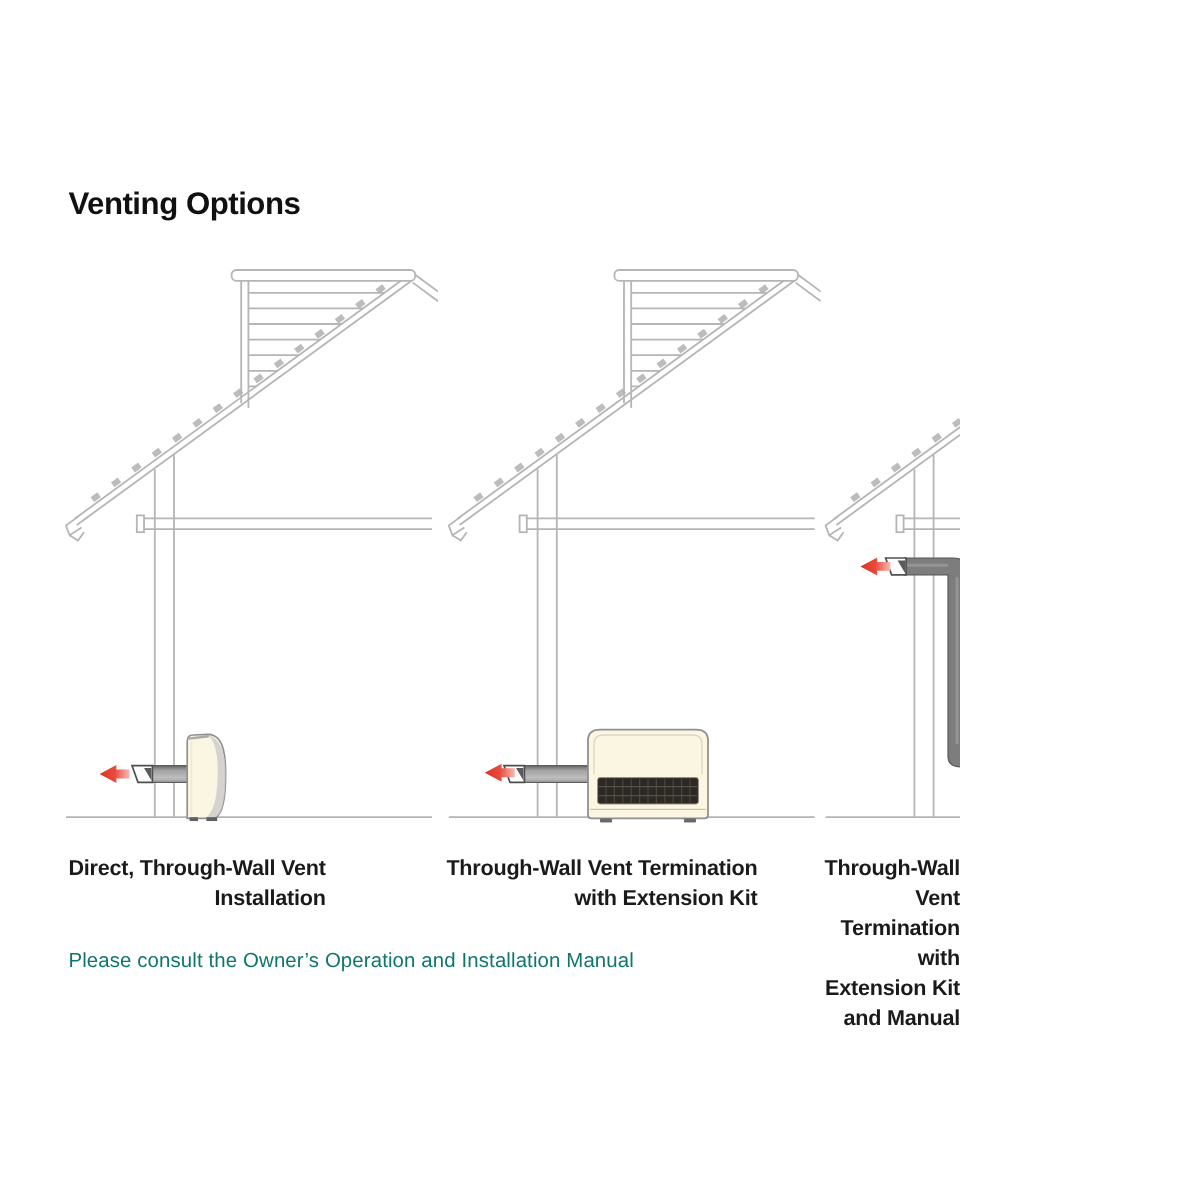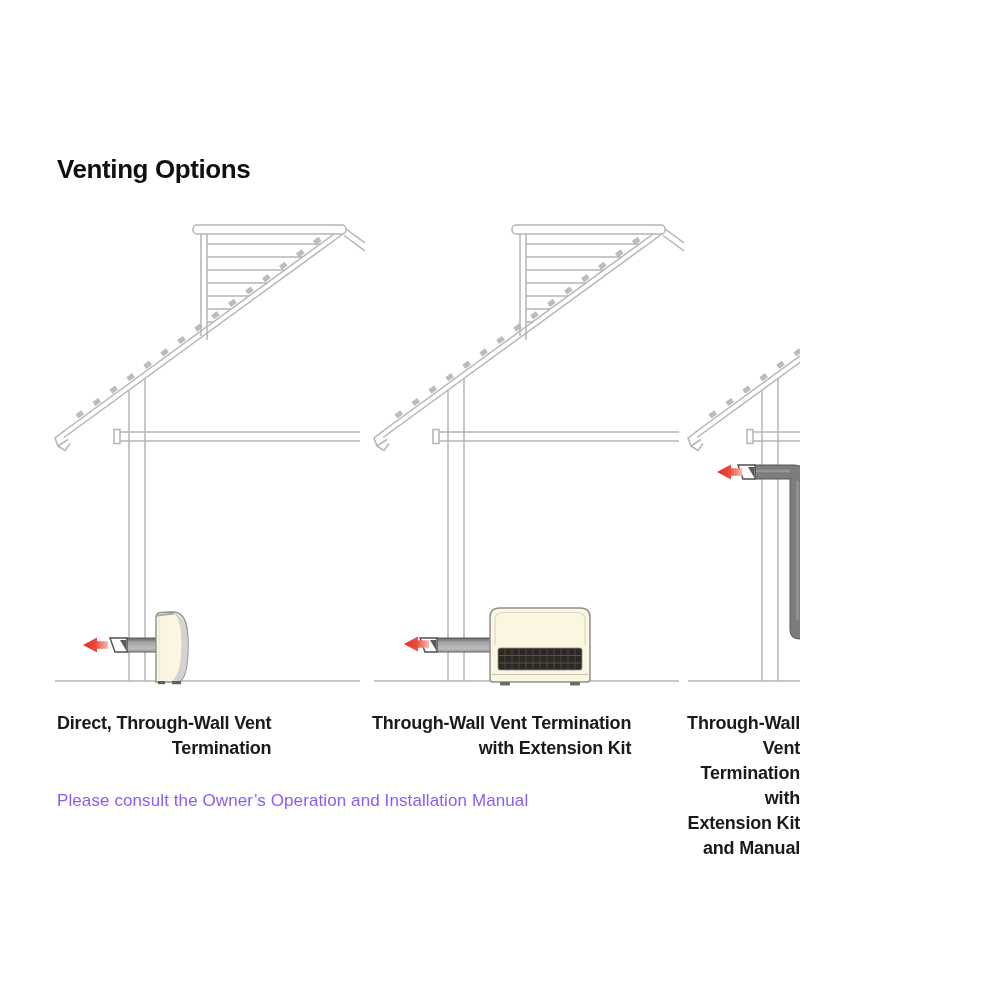--- a/index.html
+++ b/index.html
@@ -6,21 +6,21 @@
   .page{position:relative;width:800px;height:1000px;background:#ffffff;overflow:hidden;
         font-family:"Liberation Sans",sans-serif;border-radius:11px;}
   .page-title{position:absolute;left:57px;top:154px;margin:0;
         font-size:26px;font-weight:700;letter-spacing:-0.4px;color:#101010;}
   .dsvg{position:absolute;top:218px;width:330px;height:470px;}
   #svg-d1{left:35px;} #svg-d2{left:354px;} #svg-d3{left:668px;}
   .caption{position:absolute;top:711px;margin:0;
         font-size:18px;line-height:25px;font-weight:700;letter-spacing:-0.2px;color:#1a1a1a;text-align:right;}
   #cap-1{left:57px;} #cap-2{left:372px;} #cap-3{left:684px;}
   .footer-note{position:absolute;left:57px;top:788px;margin:0;
-        font-size:17px;line-height:26px;font-weight:400;color:#8b5cf6;letter-spacing:0.1px;}
+        font-size:17px;line-height:26px;font-weight:400;color:#0f766e;letter-spacing:0.1px;}
   .defs-holder{position:absolute;width:0;height:0;overflow:hidden;}
 </style>
 </head>
 <body>
 
 <div class="page">
 
   <h1 class="page-title">Venting Options</h1>
 
   <svg class="defs-holder" aria-hidden="true">
@@ -130,21 +130,21 @@
       <line x1="129.5" y1="263" x2="129.5" y2="402" stroke="#9a9a9a" stroke-width="2.5" opacity="0.8"></line>
       <line x1="88" y1="253" x2="122" y2="253" stroke="#9a9a9a" stroke-width="2.5" opacity="0.8"></line>
     </g>
     <use href="#ventCap" x="87" y="254"></use>
     <use href="#exhaustArrow" x="49" y="254"></use>
     <g transform="translate(20,-1)">
       <use href="#heaterSide"></use>
     </g>
   </svg>
 
-  <p class="caption" id="cap-1"><span>Direct, Through-Wall Vent</span><br><span>Termination</span></p>
+  <p class="caption" id="cap-1"><span>Direct, Through-Wall Vent</span><br><span>Installation</span></p>
 
   <p class="caption" id="cap-2"><span>Through-Wall Vent Termination</span><br><span>with Extension Kit</span></p>
 
   <p class="caption" id="cap-3"><span>Through-Wall Vent Termination</span><br><span>with Extension Kit and Manual</span></p>
 
   <p class="footer-note"><span>Please consult the Owner’s Operation and Installation Manual</span><br></p>
 
 </div>
 
 </body></html>

